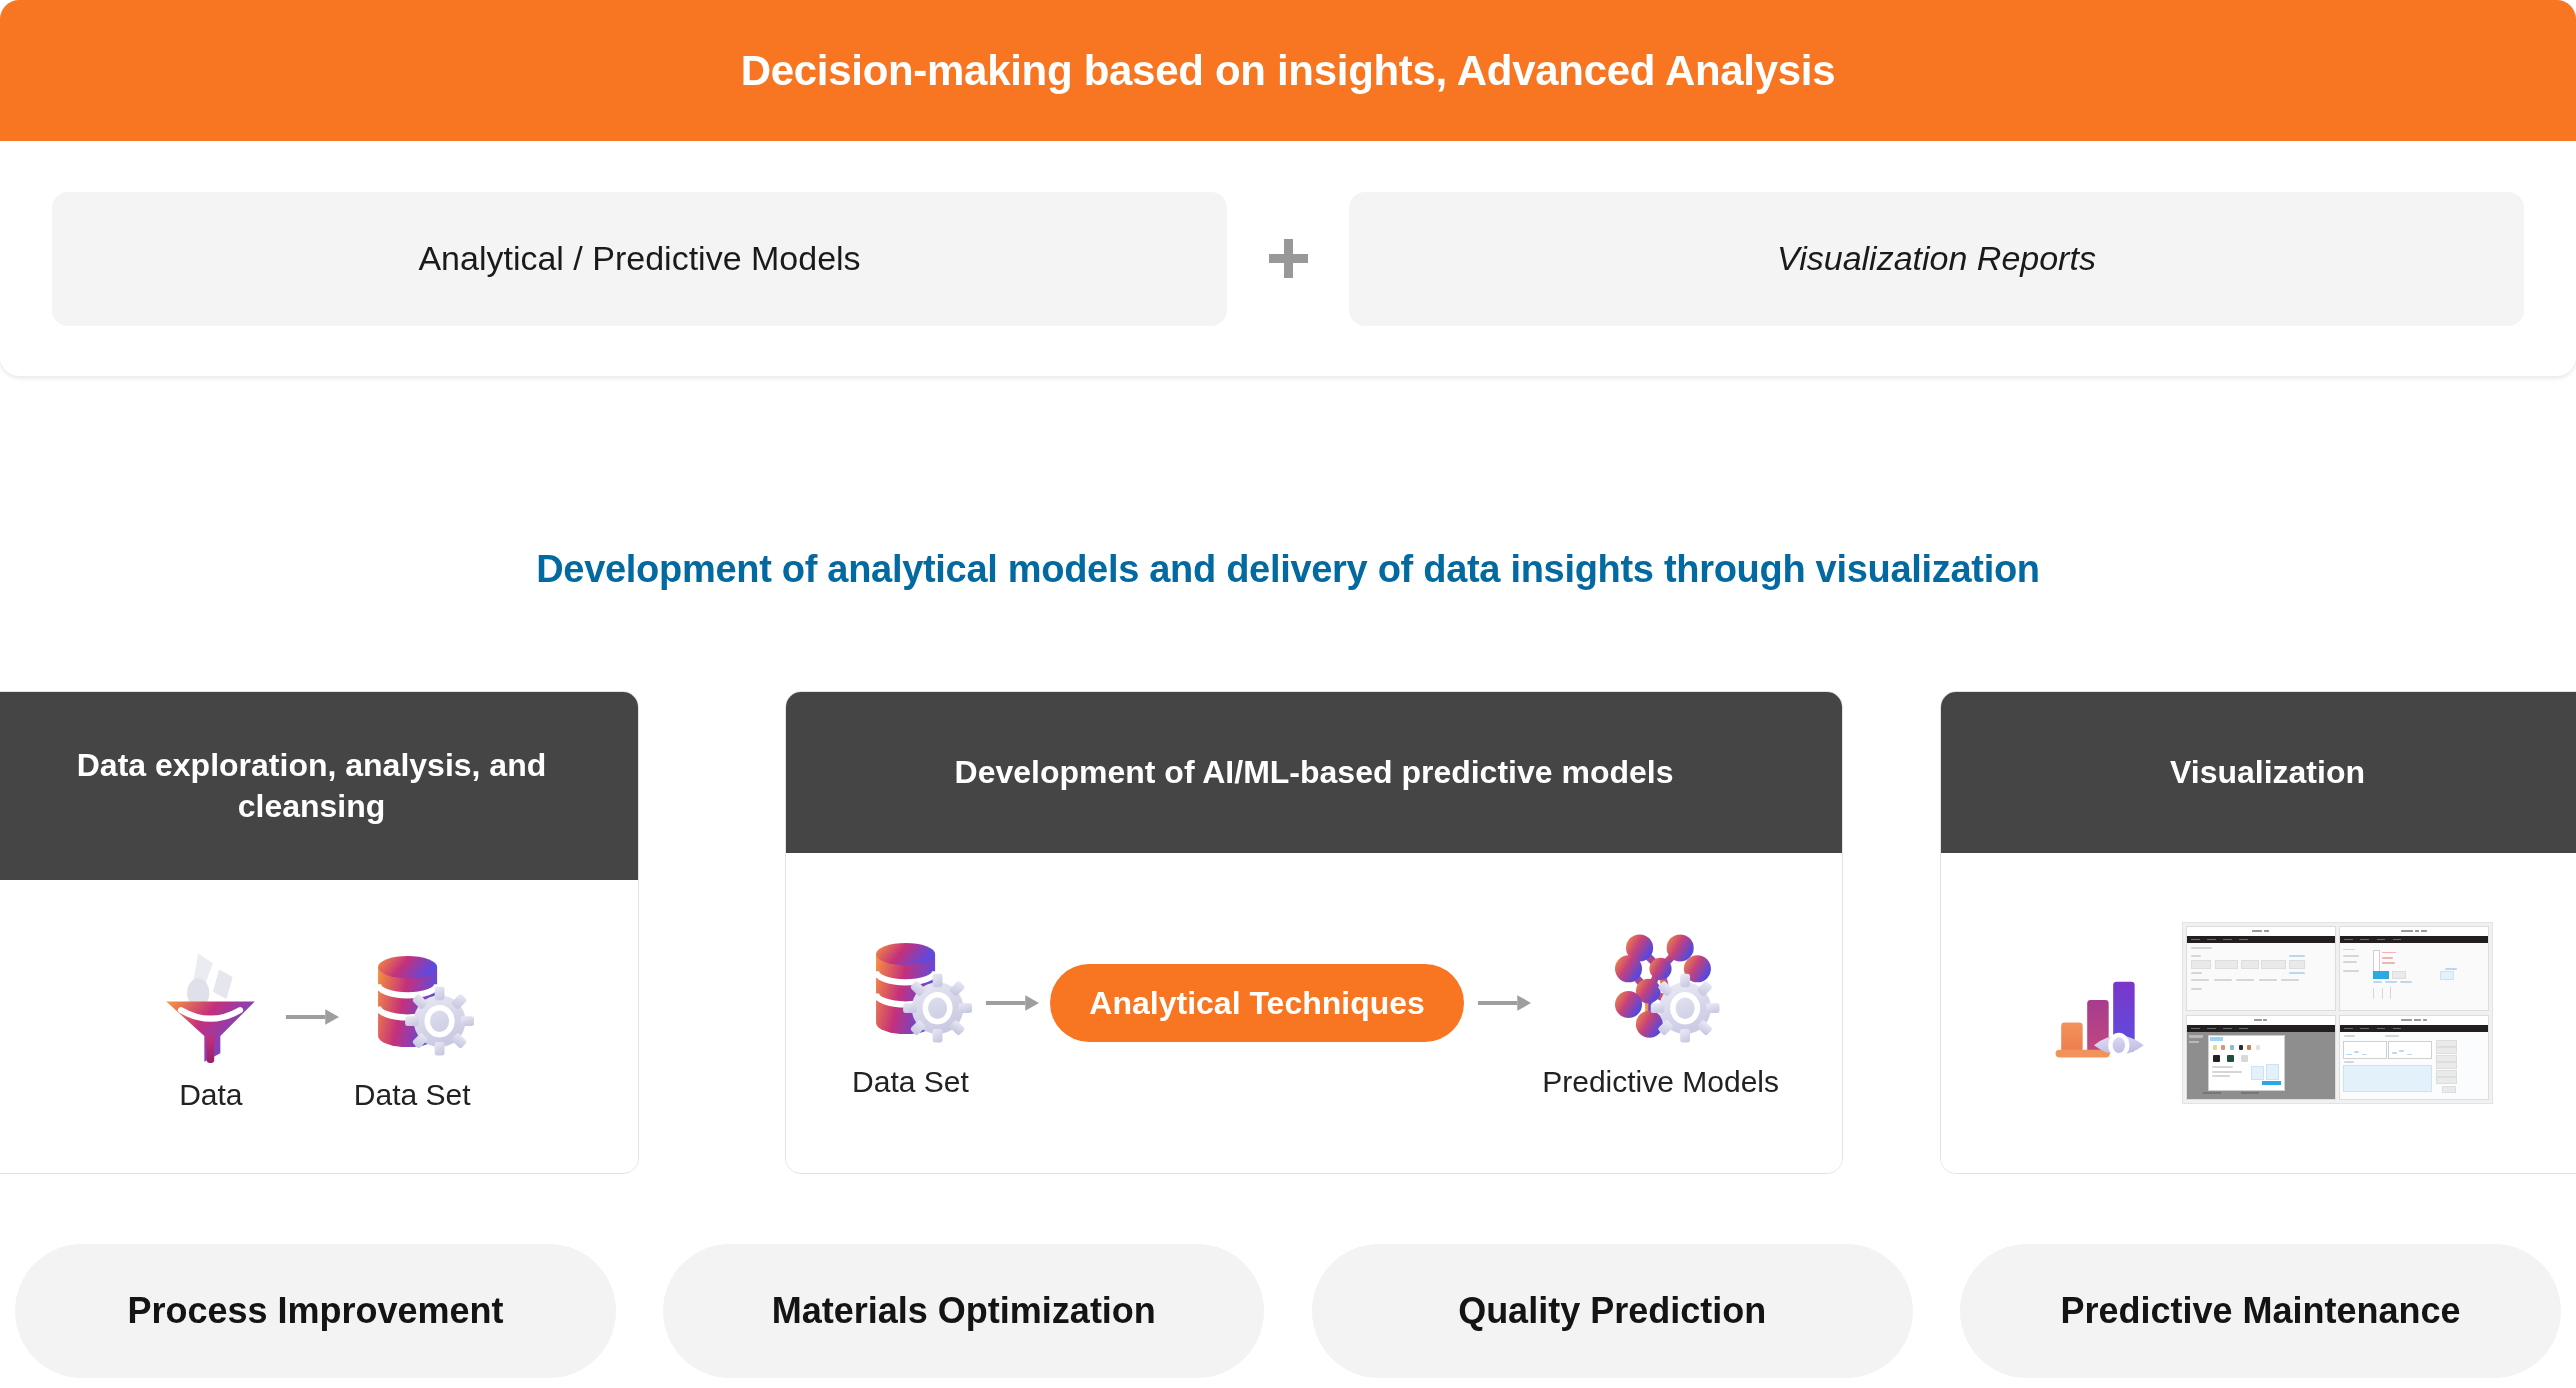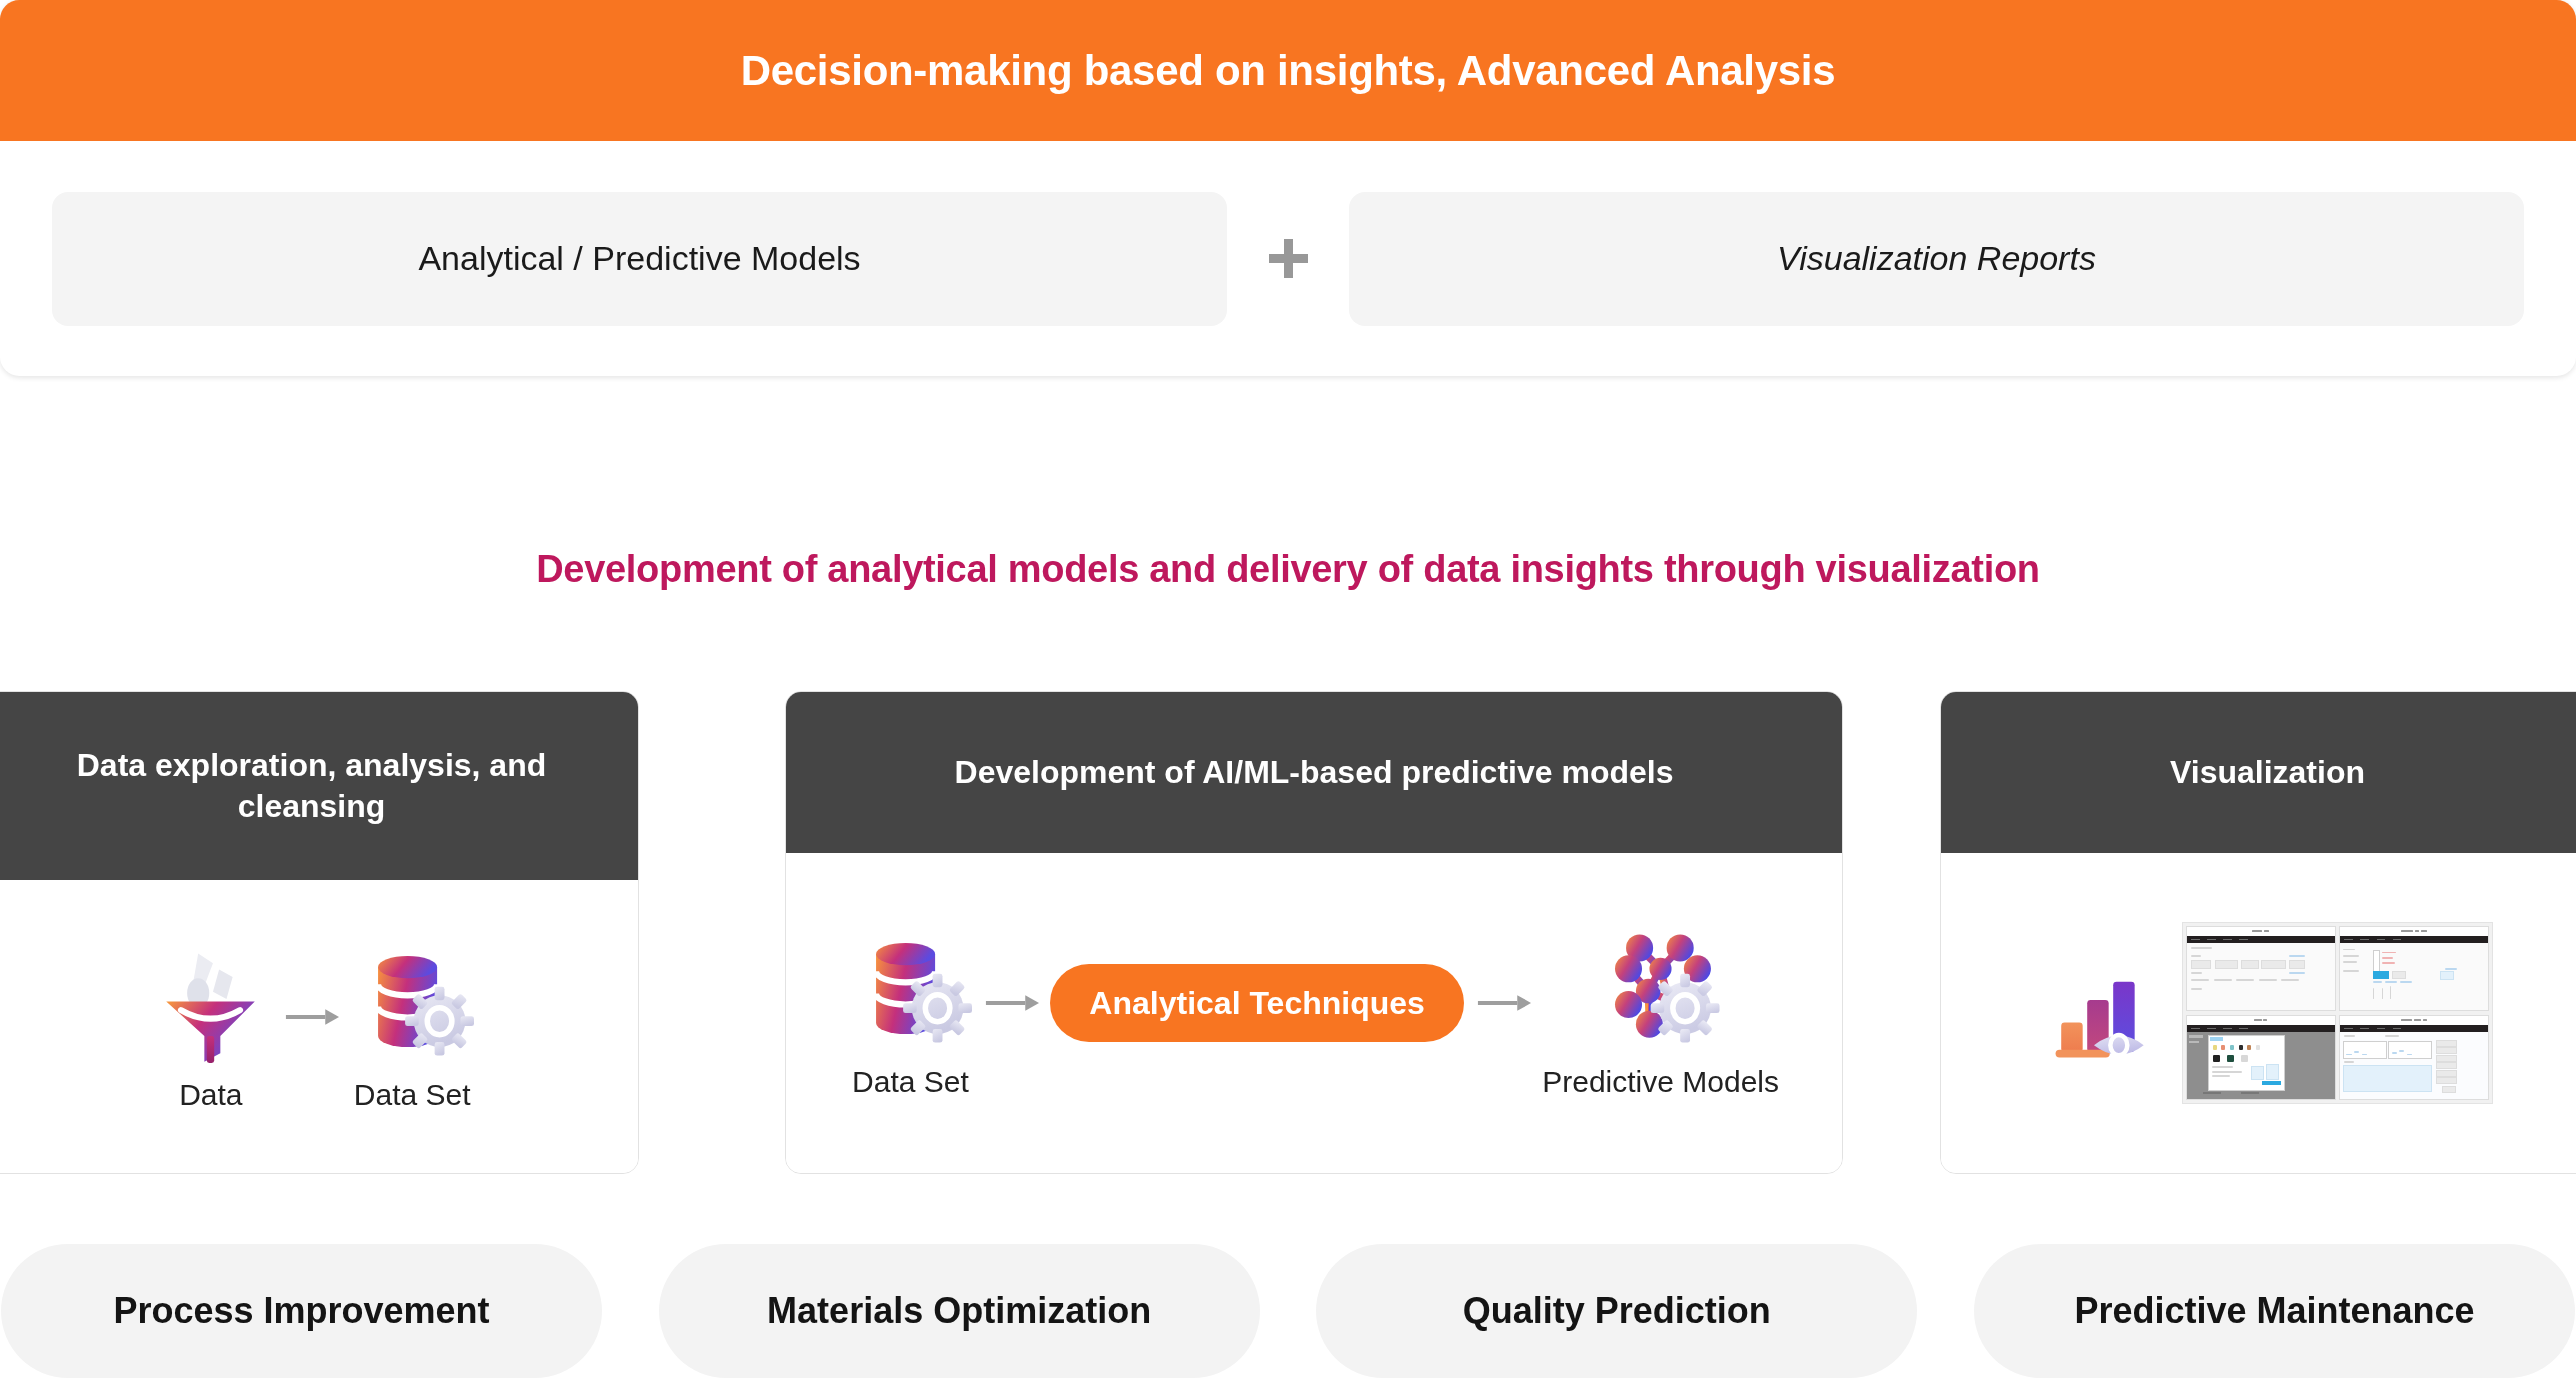--- a/index.html
+++ b/index.html
@@ -88,21 +88,21 @@
 
   
   .section-heading {
     position: absolute;
     left: 0;
     top: 548px;
     width: 2576px;
     text-align: center;
     font-size: 38px;
     font-weight: bold;
-    color: #be185d;
+    color: #0369a1;
     letter-spacing: -0.3px;
   }
 
   
   .flow-row {
     position: absolute;
     left: 0;
     top: 691px;
     width: 2576px;
     height: 483px;
@@ -261,21 +261,21 @@
   
   .bottom-row {
     position: absolute;
     left: 0;
     top: 1244px;
     width: 2576px;
     height: 134px;
     display: flex;
     align-items: flex-end;
     justify-content: space-between;
-    padding: 0 1px;
+    padding: 0 15px;
     box-sizing: border-box;
   }
   .bottom-pill {
     flex: 0 0 auto;
     width: 601px;
     height: 134px;
     background: #F3F3F3;
     border-radius: 67px;
     display: flex;
     align-items: center;

